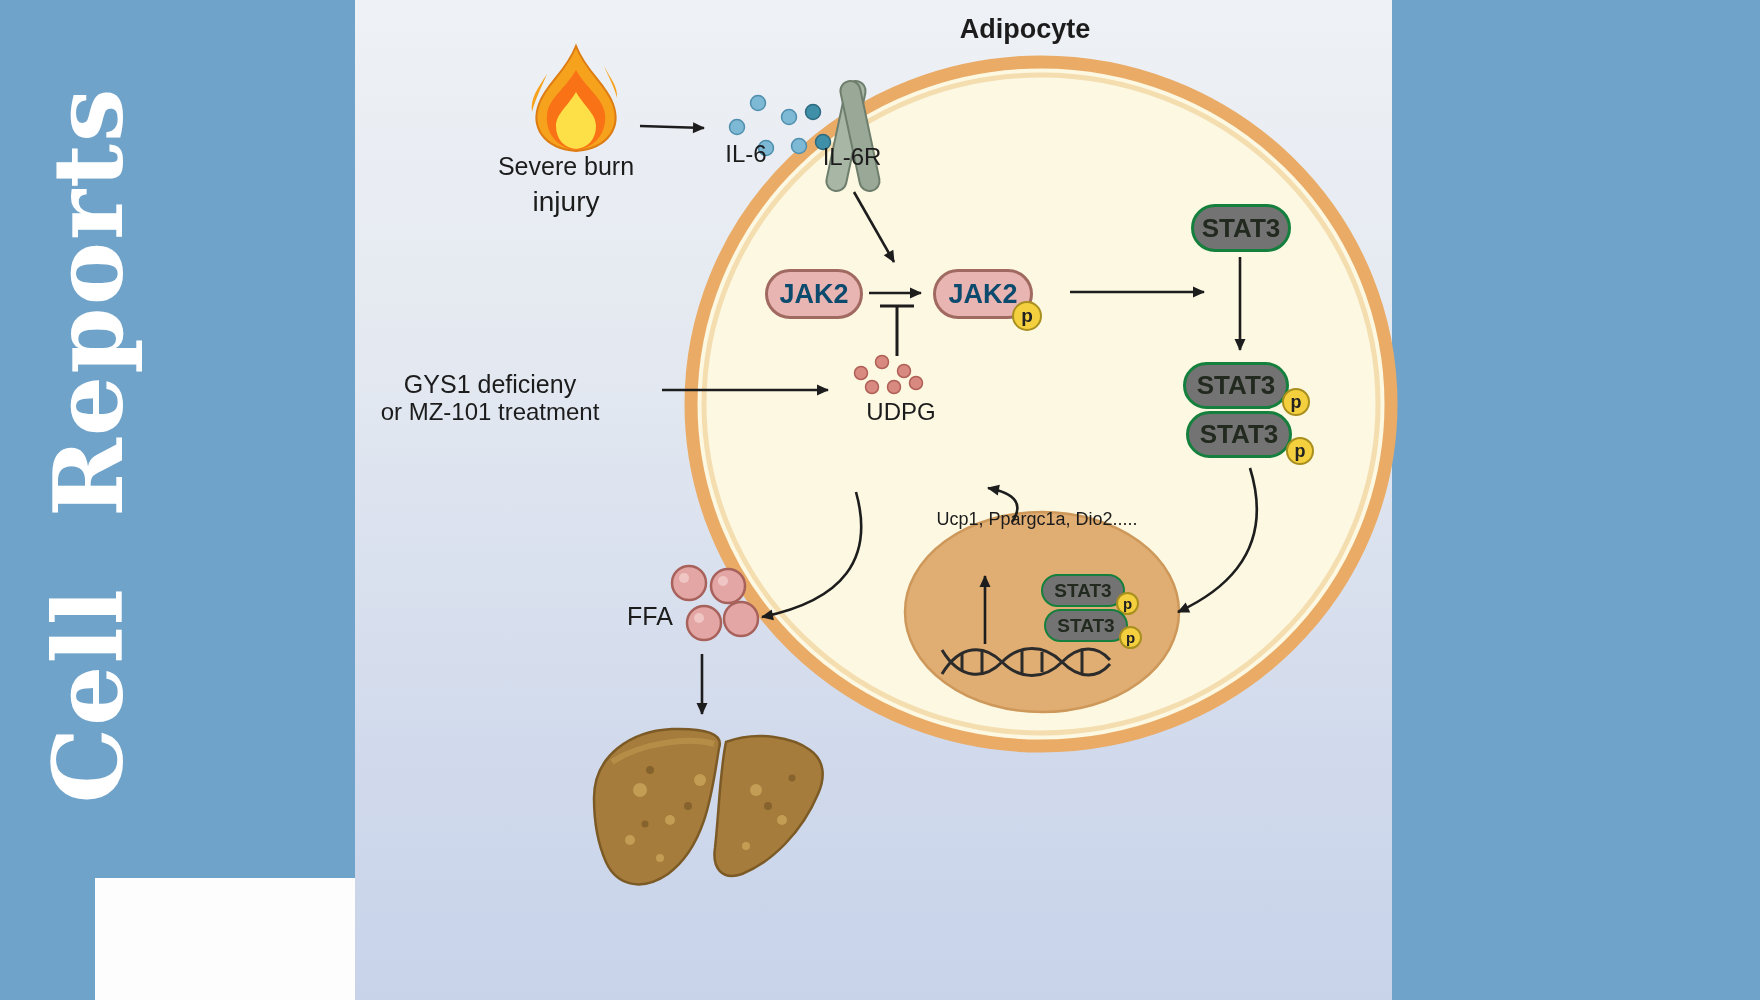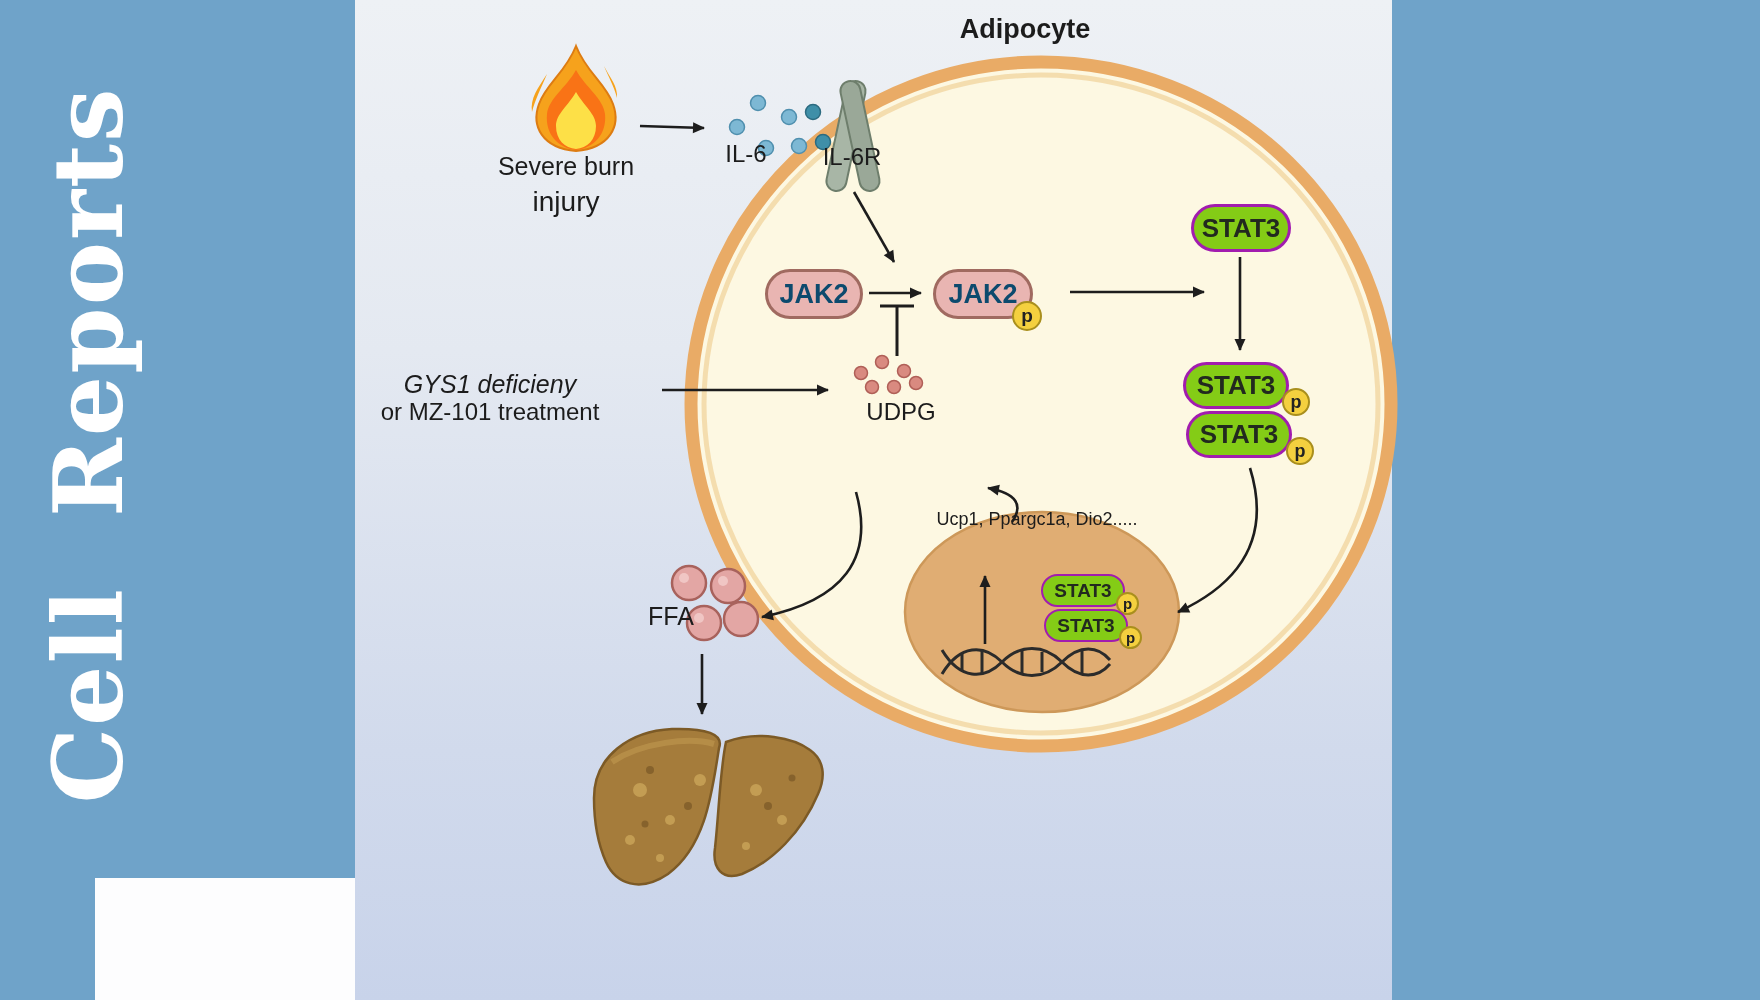--- a/index.html
+++ b/index.html
@@ -9,21 +9,21 @@
          background:linear-gradient(180deg,#eef1f5 0%,#e4e9f1 35%,#d1daec 75%,#c8d3ea 100%);}
   .notch{position:absolute;left:95px;top:878px;width:260px;height:122px;background:#fdfdfe;}
   .sidebar-title{position:absolute;left:88px;top:445px;transform:translate(-50%,-50%) rotate(-90deg);
          font-family:"DejaVu Serif","Liberation Serif",serif;font-weight:bold;font-size:95px;color:#ffffff;
          white-space:pre;letter-spacing:2px;}
   .overlay{position:absolute;left:0;top:0;width:1760px;height:1000px;pointer-events:none;}
   .lbl{position:absolute;transform:translateX(-50%);color:#1c1c1c;white-space:nowrap;text-align:center;}
   .pill{position:absolute;display:flex;align-items:center;justify-content:center;
         font-weight:bold;color:#0c4a6e;box-sizing:border-box;}
   .pill.pink{background:#e9b5b2;border:3px solid #a06a60;border-radius:26px;}
-  .pill.green{background:#84cc16;border:3px solid #a21caf;border-radius:26px;color:#22291f;}
+  .pill.green{background:#737373;border:3px solid #15803d;border-radius:26px;color:#22291f;}
   .pbadge{position:absolute;display:flex;align-items:center;justify-content:center;border-radius:50%;
         background:#f4d03f;border:2px solid #a98f1d;font-weight:bold;color:#222;box-sizing:border-box;}
 </style>
 </head>
 <body>
 
 <div class="page">
 
   <div class="panel"></div>
   <div class="notch"></div>
@@ -138,26 +138,26 @@
   </svg>
 
   <div class="lbl" style="left:1025px;top:14px;font-size:27px;font-weight:bold;">Adipocyte</div>
 
   <div class="lbl" style="left:566px;top:152px;font-size:25px;">Severe burn</div>
   <div class="lbl" style="left:566px;top:186px;font-size:28px;text-align:right;">injury</div>
 
   <div class="lbl" style="left:746px;top:140px;font-size:24px;">IL-6</div>
   <div class="lbl" style="left:852px;top:143px;font-size:24px;">IL-6R</div>
 
-  <div class="lbl" style="left:490px;top:370px;font-size:25px;font-style:italic;">GYS1 deficieny</div>
+  <div class="lbl" style="left:490px;top:370px;font-size:25px;">GYS1 deficieny</div>
   <div class="lbl" style="left:490px;top:398px;font-size:24px;">or MZ-101 treatment</div>
   <div class="lbl" style="left:901px;top:398px;font-size:24px;">UDPG</div>
 
   <div class="lbl" style="left:1037px;top:509px;font-size:18px;">Ucp1, Ppargc1a, Dio2.....</div>
-  <div class="lbl" style="left:650px;top:602px;font-size:25px;margin-left:21px;">FFA</div>
+  <div class="lbl" style="left:650px;top:602px;font-size:25px;">FFA</div>
 
   <div class="pill pink" style="left:765px;top:269px;width:98px;height:50px;font-size:27px;">
     <span>JAK2</span>
   </div>
 
   <div class="pill pink" style="left:933px;top:269px;width:100px;height:50px;font-size:27px;">
     <span>JAK2</span>
   </div>
   <div class="pbadge" style="left:1012px;top:301px;width:30px;height:30px;font-size:19px;">
     <span>p</span>

